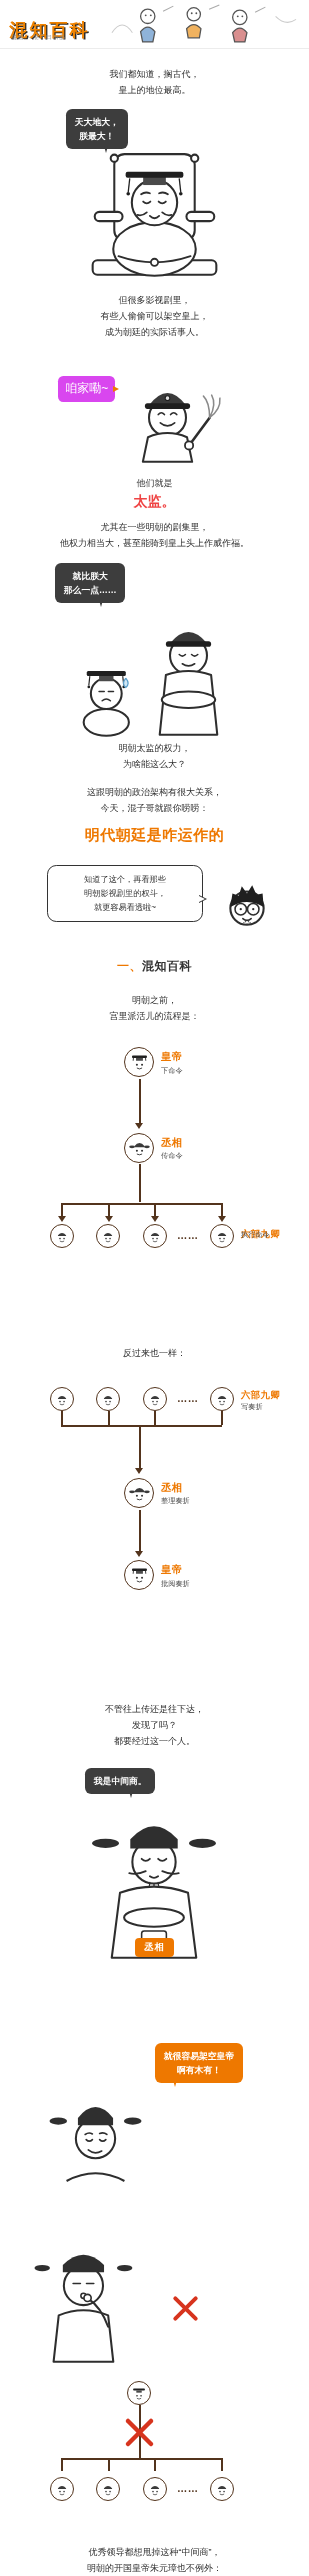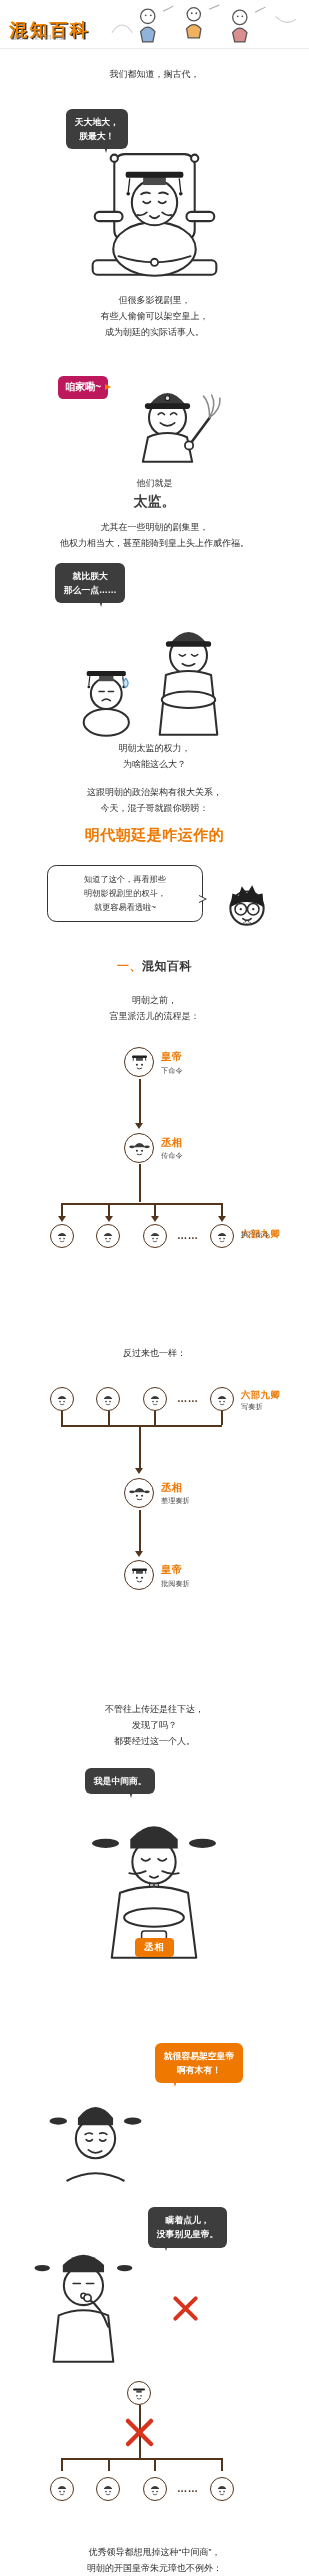--- a/index.html
+++ b/index.html
@@ -2,21 +2,21 @@
 <html style="font-size:8.2px"><head>
 <meta charset="utf-8">
 <style>
 *{margin:0;padding:0;box-sizing:border-box}
 html,body{background:#fff}
 #page{position:relative;width:309px;height:3054px;margin:0 auto;background:#fff;color:#333;
   font-family:"Liberation Sans","DejaVu Sans",sans-serif;overflow:hidden}
 .sec{position:absolute;left:0;width:309px}
 .txt{width:100%;text-align:center;font-size:9px;line-height:16px;color:#2f2f2f}
 .art{position:absolute}
-.hl-big{color:#404040;font-size:14px;font-weight:bold;line-height:20.6px}
+.hl-big{color:#ef4444;font-size:14px;font-weight:bold;line-height:20.6px}
 .title-main{width:100%;text-align:center;color:#ee7800;font-size:15px;font-weight:bold;letter-spacing:0.5px}
 .sec-title{width:100%;text-align:center;font-size:12px;font-weight:bold;color:#333;letter-spacing:0.5px}
 .sec-title .num{color:#ee7800}
 
 
 #sec-header{top:0;height:49px;border-bottom:1px solid #ececec}
 .logo{position:absolute;left:9.3px;top:18px;font-size:18px;font-weight:bold;color:#f08300;
   letter-spacing:2.1px;text-shadow:1.3px 1.3px 0 #2b2b2b}
 .tagline{position:absolute;left:11.3px;top:34px;font-size:5.7px;color:#888;letter-spacing:1px}
 .hero{position:absolute;left:106px;top:1px}
@@ -47,21 +47,21 @@
 #sec-zhuintro{top:2544px}
 
 
 .bub{position:absolute;border-radius:6.2px;padding:6.2px 8.8px;font-weight:bold;text-align:center;font-size:8.8px;line-height:14px}
 .bub.dark{background:#3d3d3d;color:#fff}
 .bub.orange{background:#ee7800;color:#fff}
 .tl{position:absolute;width:0;height:0;border:4.1px solid transparent}
 .tl-down{bottom:-7.7px;border-top:7.7px solid #3d3d3d;border-left-width:2.6px;border-right-width:2.6px}
 .tl-down.o{border-top-color:#ee7800}
 .tx20{left:20%}.tx60{left:62%}
-.tagbub{position:absolute;background:#be185d;color:#fff;font-weight:bold;font-size:10px;padding:4.6px 7.2px;border-radius:5.2px}
+.tagbub{position:absolute;background:#d946ef;color:#fff;font-weight:normal;font-size:12px;padding:4.6px 7.2px;border-radius:5.2px}
 .tagbub .tr{position:absolute;right:-6.2px;top:50%;margin-top:-3.1px;width:0;height:0;border:3.1px solid transparent;border-left:6.2px solid #ee7800}
 .tago{position:absolute;background:#ee7800;color:#fff;font-weight:bold;font-size:9.3px;padding:3.1px 9.3px;border-radius:4.1px;letter-spacing:1px}
 .cloud{position:absolute;background:#fff;border:1.3px solid #333;border-radius:9.3px;padding:6.7px 9.3px;font-size:8.2px;line-height:14px;text-align:center;color:#333}
 .cloud .c1{position:absolute;right:-8.8px;top:29px;width:0;height:0;border:4.6px solid transparent;border-left:8.8px solid #333}
 .cloud .c2{position:absolute;right:-5.7px;top:30px;width:0;height:0;border:3.1px solid transparent;border-left:6.2px solid #fff}
 
 
 .av{position:absolute;border-radius:50%;background:#fff;border:1.5px solid #53341d;display:flex;align-items:center;justify-content:center}
 .av.lg{width:30px;height:30px}
 .av.sm{width:24px;height:24px}
@@ -170,20 +170,21 @@
       <g stroke="#aaa" stroke-width="2">
           <line x1="110" y1="20" x2="130" y2="10"></line>
           <line x1="200" y1="16" x2="220" y2="8"></line>
           <line x1="290" y1="22" x2="310" y2="12"></line>
         </g>
     </svg>
   </div>
 
   <div class="sec txt" id="sec-intro1">
     <div>我们都知道，搁古代，</div>
+    <div>皇上的地位最高。</div>
   </div>
 
   <div class="sec" id="sec-emperor">
     <div class="bub dark s3-bub">
       <div>天大地大，</div>
       <div>朕最大！</div>
       <div class="tl tl-down tx60"></div>
     </div>
     <svg class="art s3-art" width="155" height="134" viewBox="0 0 300 260">
       <g fill="#fff" stroke="#2e2e2e" stroke-width="4" stroke-linecap="round" stroke-linejoin="round">
@@ -544,25 +545,20 @@
           <path d="M98 86 q8 -3 14 2"></path>
         <path d="M72 98 q6 6 12 0"></path>
           <path d="M98 98 q6 6 12 0"></path>
         <path d="M76 118 q12 10 26 2"></path>
       </g>
       <path d="M34 178 Q90 148 146 178" fill="#fff" stroke="#2e2e2e" stroke-width="4"></path>
     </svg>
   </div>
 
   <div class="sec" id="sec-block">
-    <div class="bub dark s22-bub">
-      <div>瞒着点儿，</div>
-      <div>没事别见皇帝。</div>
-      <div class="tl tl-down tx20"></div>
-    </div>
     <svg class="art s22-art" width="103" height="124" viewBox="0 0 200 240">
       <circle cx="96" cy="90" r="38" fill="#fff" stroke="#2e2e2e" stroke-width="4"></circle>
       <ellipse cx="16" cy="56" rx="15" ry="6" fill="#2f2f2f"></ellipse>
       <ellipse cx="176" cy="56" rx="15" ry="6" fill="#2f2f2f"></ellipse>
       <path d="M56 50 Q96 10 136 50 L136 64 H56 Z" fill="#2f2f2f"></path>
       <g fill="none" stroke="#2e2e2e" stroke-width="3.2" stroke-linecap="round">
         <line x1="76" y1="86" x2="90" y2="86"></line>
           <line x1="102" y1="86" x2="116" y2="86"></line>
       </g>
       <circle cx="96" cy="110" r="5" fill="none" stroke="#2e2e2e" stroke-width="3"></circle>

